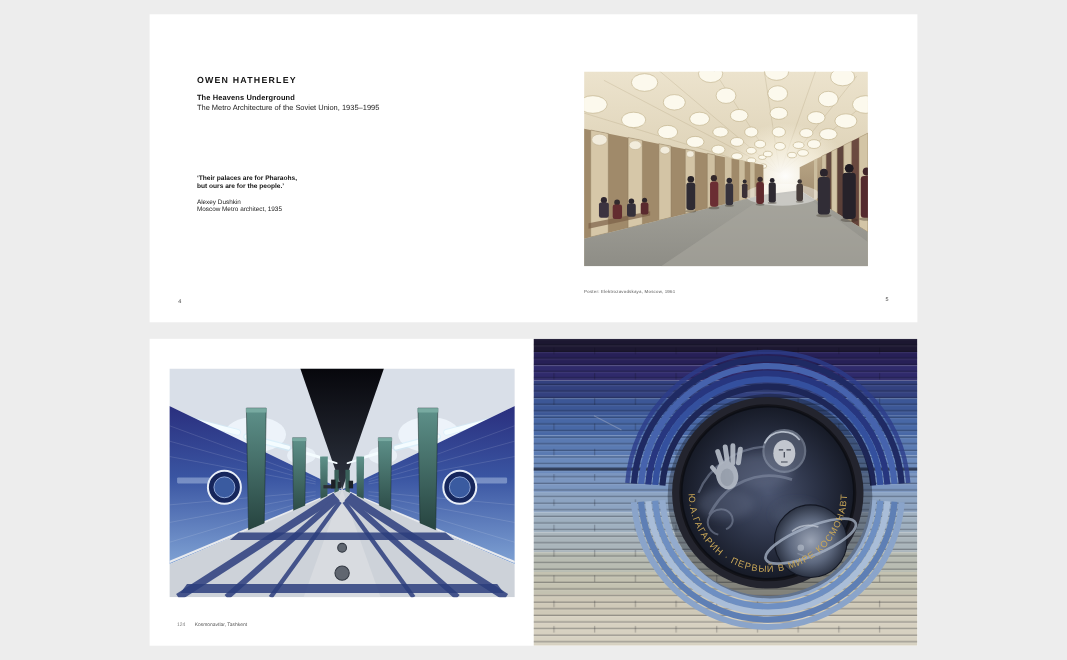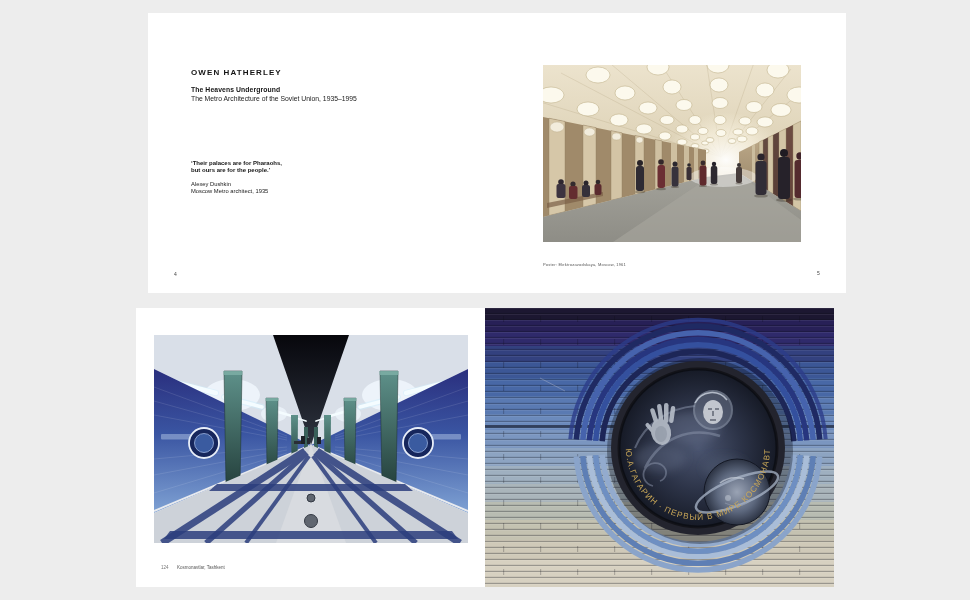--- a/index.html
+++ b/index.html
@@ -3,21 +3,21 @@
 <meta charset="utf-8">
 <style>
   html,body{margin:0;padding:0;}
   body{
     width:970px;height:600px;position:relative;overflow:hidden;
     background:#ededed;
     font-family:"Liberation Sans","DejaVu Sans",sans-serif;
     color:#141414;
   }
   .spread{position:absolute;background:#ffffff;}
-  #top-spread{left:136px;top:13px;width:698px;height:280px;margin-left:12px;}
+  #top-spread{left:136px;top:13px;width:698px;height:280px;}
   #bottom-spread{left:136px;top:308px;width:698px;height:279px;}
   .abs{position:absolute;}
   .author{left:43px;top:55px;font-size:8px;font-weight:bold;letter-spacing:1.1px;}
   .title{left:43px;top:73px;font-size:6.8px;font-weight:bold;letter-spacing:.1px;}
   .subtitle{left:43px;top:82px;font-size:6.8px;color:#222;}
   .quote{left:43px;top:147px;font-size:6px;font-weight:bold;line-height:6.8px;}
   .attrib{left:43px;top:168px;font-size:5.8px;line-height:6.8px;color:#222;}
   .plate{left:395px;top:52px;width:258px;height:177px;}
   .plate svg,.photo svg{display:block;width:100%;height:100%;}
   .plate-caption{left:395px;top:249px;font-size:4px;color:#555;letter-spacing:.2px;}

